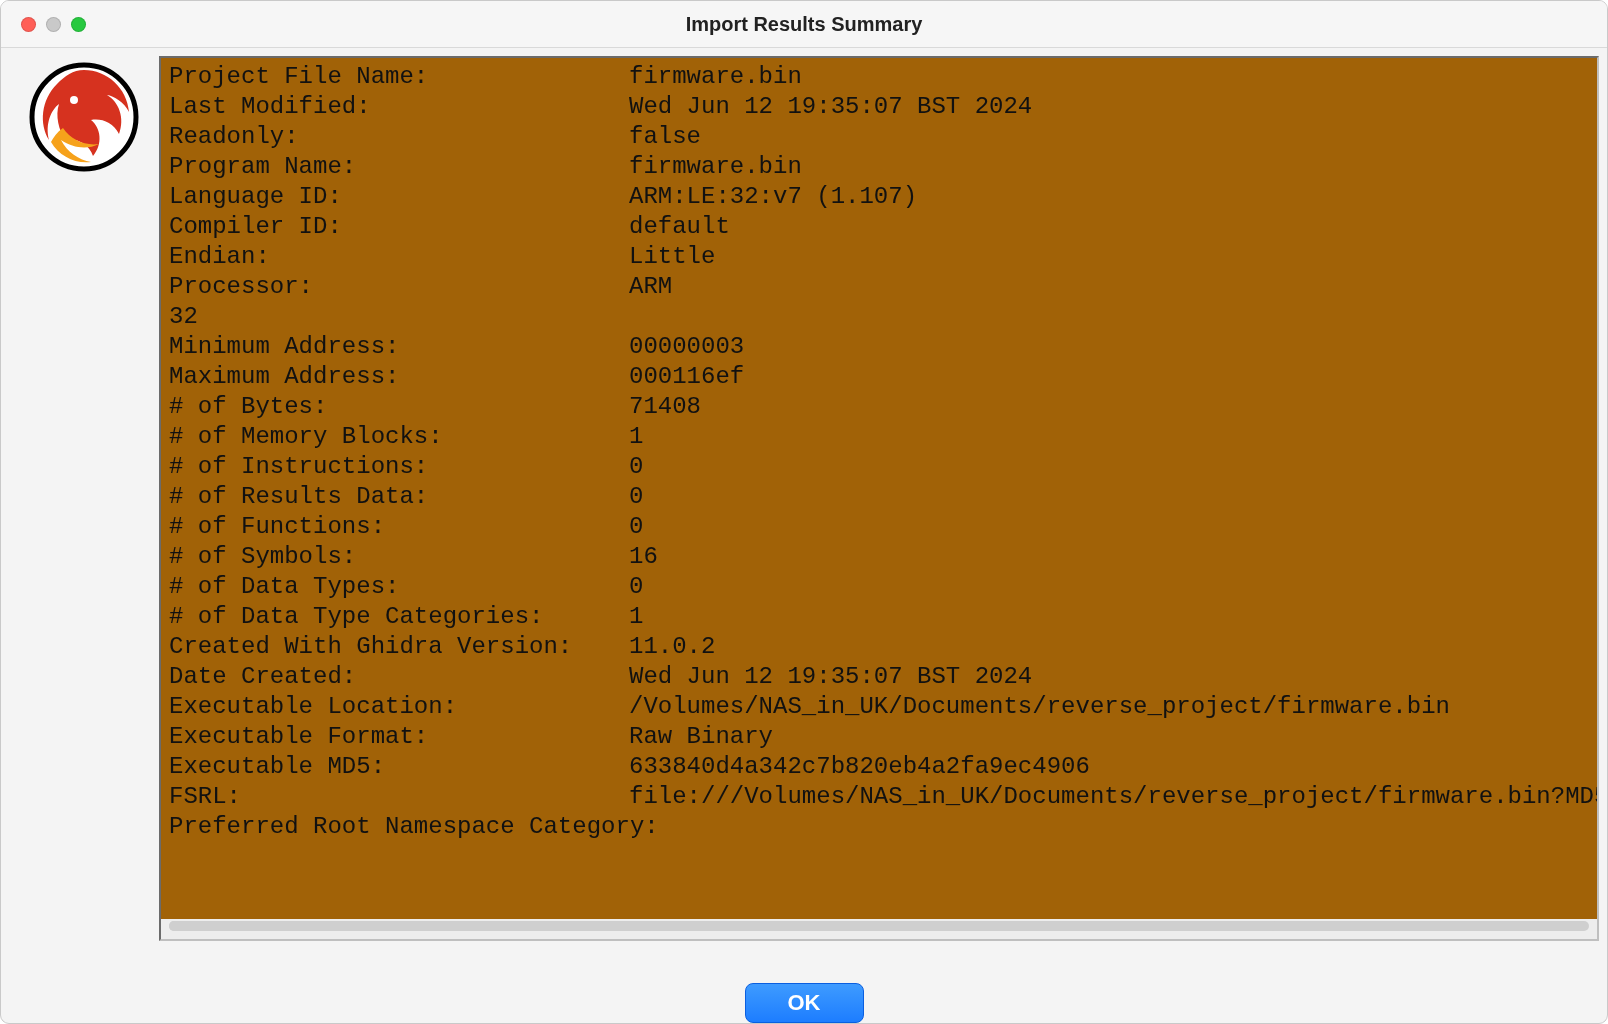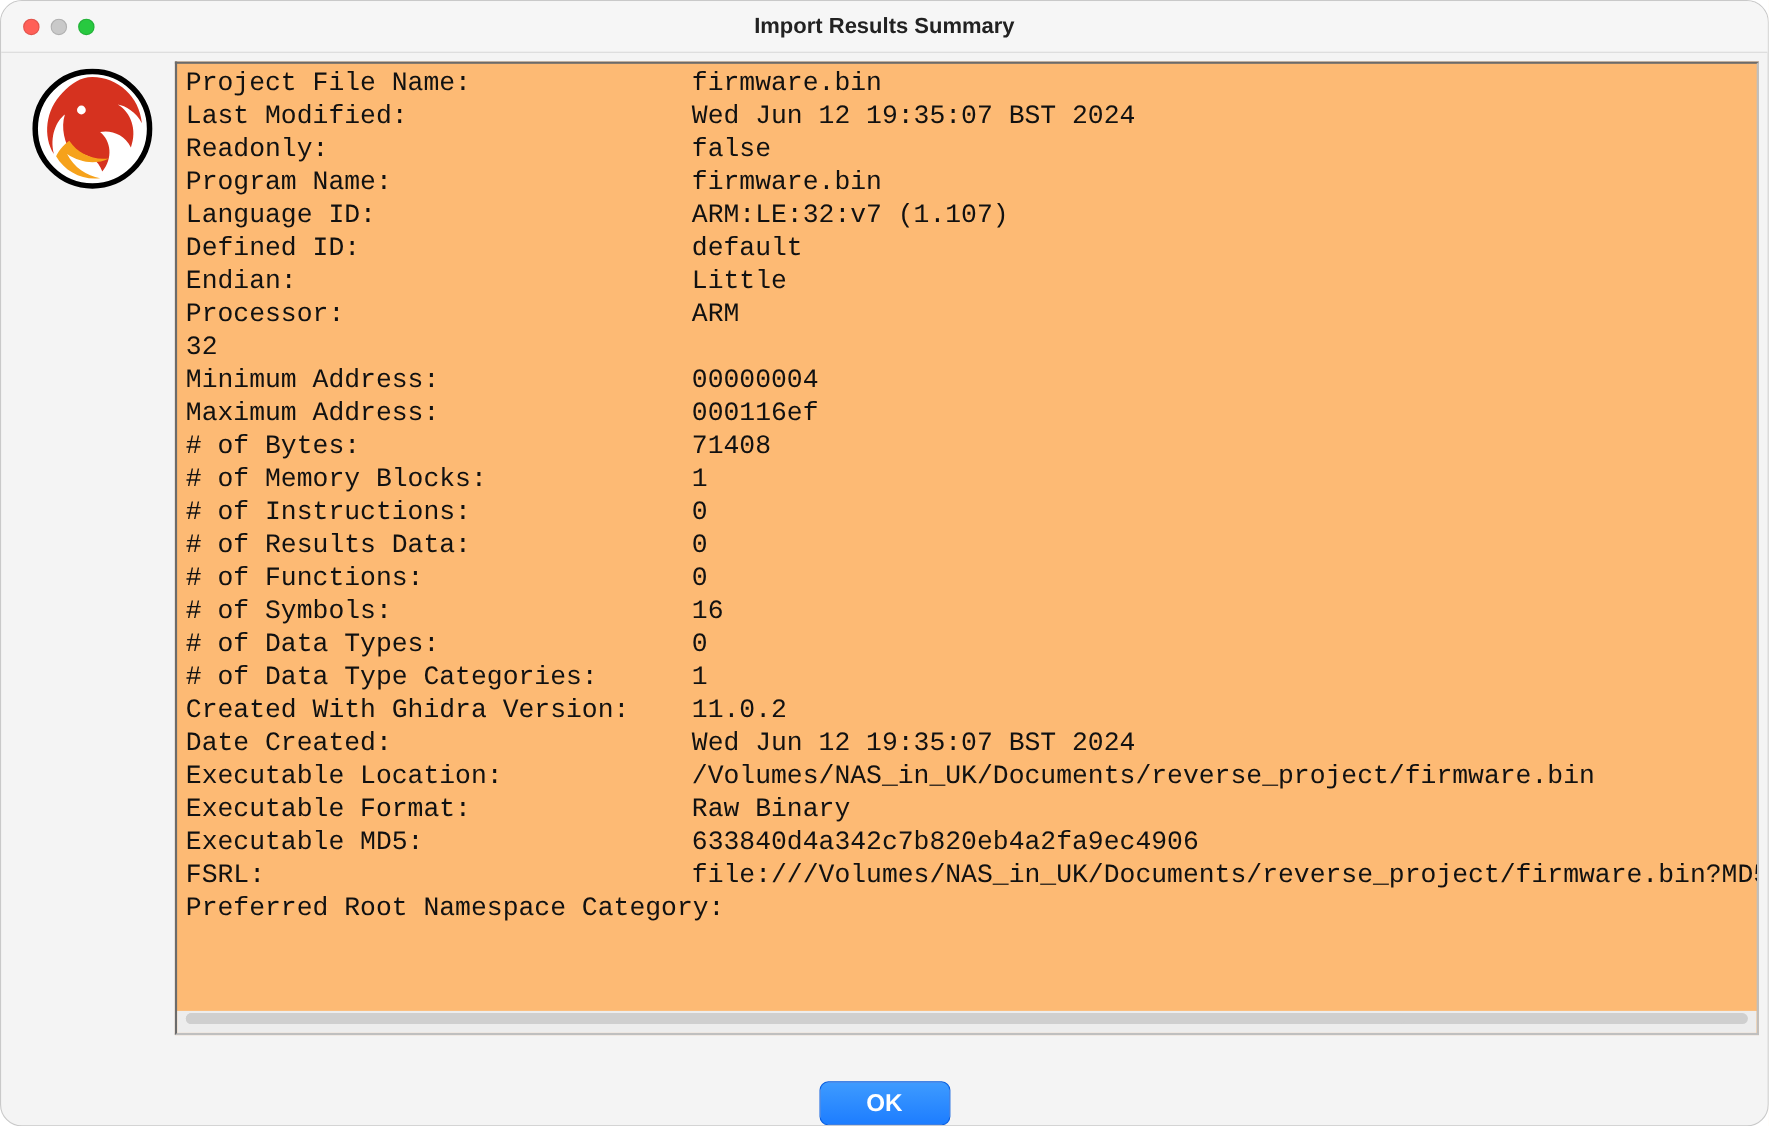--- a/index.html
+++ b/index.html
@@ -8,21 +8,21 @@
     width: 1608px;
     height: 1024px;
     background: #ffffff;
     font-family: -apple-system, "Helvetica Neue", Arial, sans-serif;
   }
   .window {
     width: 1608px;
     height: 1024px;
     background: #f4f4f4;
     border: 1px solid #c9c9c9;
-    border-radius: 20px;
+    border-radius: 9px;
     box-sizing: border-box;
     display: flex;
     flex-direction: column;
     overflow: hidden;
   }
   .titlebar {
     height: 46px;
     display: flex;
     align-items: center;
     position: relative;
@@ -61,21 +61,21 @@
   .icon-col {
     width: 150px;
     display: flex;
     align-items: flex-start;
     justify-content: center;
     padding-top: 6px;
   }
   .content-frame {
     flex: 1;
     border: 2px inset #bfbfbf;
-    background: #fdba74;
+    background: #a16207;
     display: flex;
     flex-direction: column;
     overflow: hidden;
   }
   .content-scroll {
     flex: 1;
     overflow: auto;
     padding: 4px 8px 4px 8px;
   }
   
@@ -169,25 +169,25 @@
       </span>
     </div>
 
     <div class="content-frame">
       <div class="content-scroll" id="rows">
           <div class="row"><span class="k">Project File Name:</span><span class="v">firmware.bin</span></div>
           <div class="row"><span class="k">Last Modified:</span><span class="v">Wed Jun 12 19:35:07 BST 2024</span></div>
           <div class="row"><span class="k">Readonly:</span><span class="v">false</span></div>
           <div class="row"><span class="k">Program Name:</span><span class="v">firmware.bin</span></div>
           <div class="row"><span class="k">Language ID:</span><span class="v">ARM:LE:32:v7 (1.107)</span></div>
-          <div class="row"><span class="k">Defined ID:</span><span class="v">default</span></div>
+          <div class="row"><span class="k">Compiler ID:</span><span class="v">default</span></div>
           <div class="row"><span class="k">Endian:</span><span class="v">Little</span></div>
           <div class="row"><span class="k">Processor:</span><span class="v">ARM</span></div>
           <div class="row"><span class="v">32</span></div>
-          <div class="row"><span class="k">Minimum Address:</span><span class="v">00000004</span></div>
+          <div class="row"><span class="k">Minimum Address:</span><span class="v">00000003</span></div>
           <div class="row"><span class="k">Maximum Address:</span><span class="v">000116ef</span></div>
           <div class="row"><span class="k"># of Bytes:</span><span class="v">71408</span></div>
           <div class="row"><span class="k"># of Memory Blocks:</span><span class="v">1</span></div>
           <div class="row"><span class="k"># of Instructions:</span><span class="v">0</span></div>
           <div class="row"><span class="k"># of Results Data:</span><span class="v">0</span></div>
           <div class="row"><span class="k"># of Functions:</span><span class="v">0</span></div>
           <div class="row"><span class="k"># of Symbols:</span><span class="v">16</span></div>
           <div class="row"><span class="k"># of Data Types:</span><span class="v">0</span></div>
           <div class="row"><span class="k"># of Data Type Categories:</span><span class="v">1</span></div>
           <div class="row"><span class="k">Created With Ghidra Version:</span><span class="v">11.0.2</span></div>

